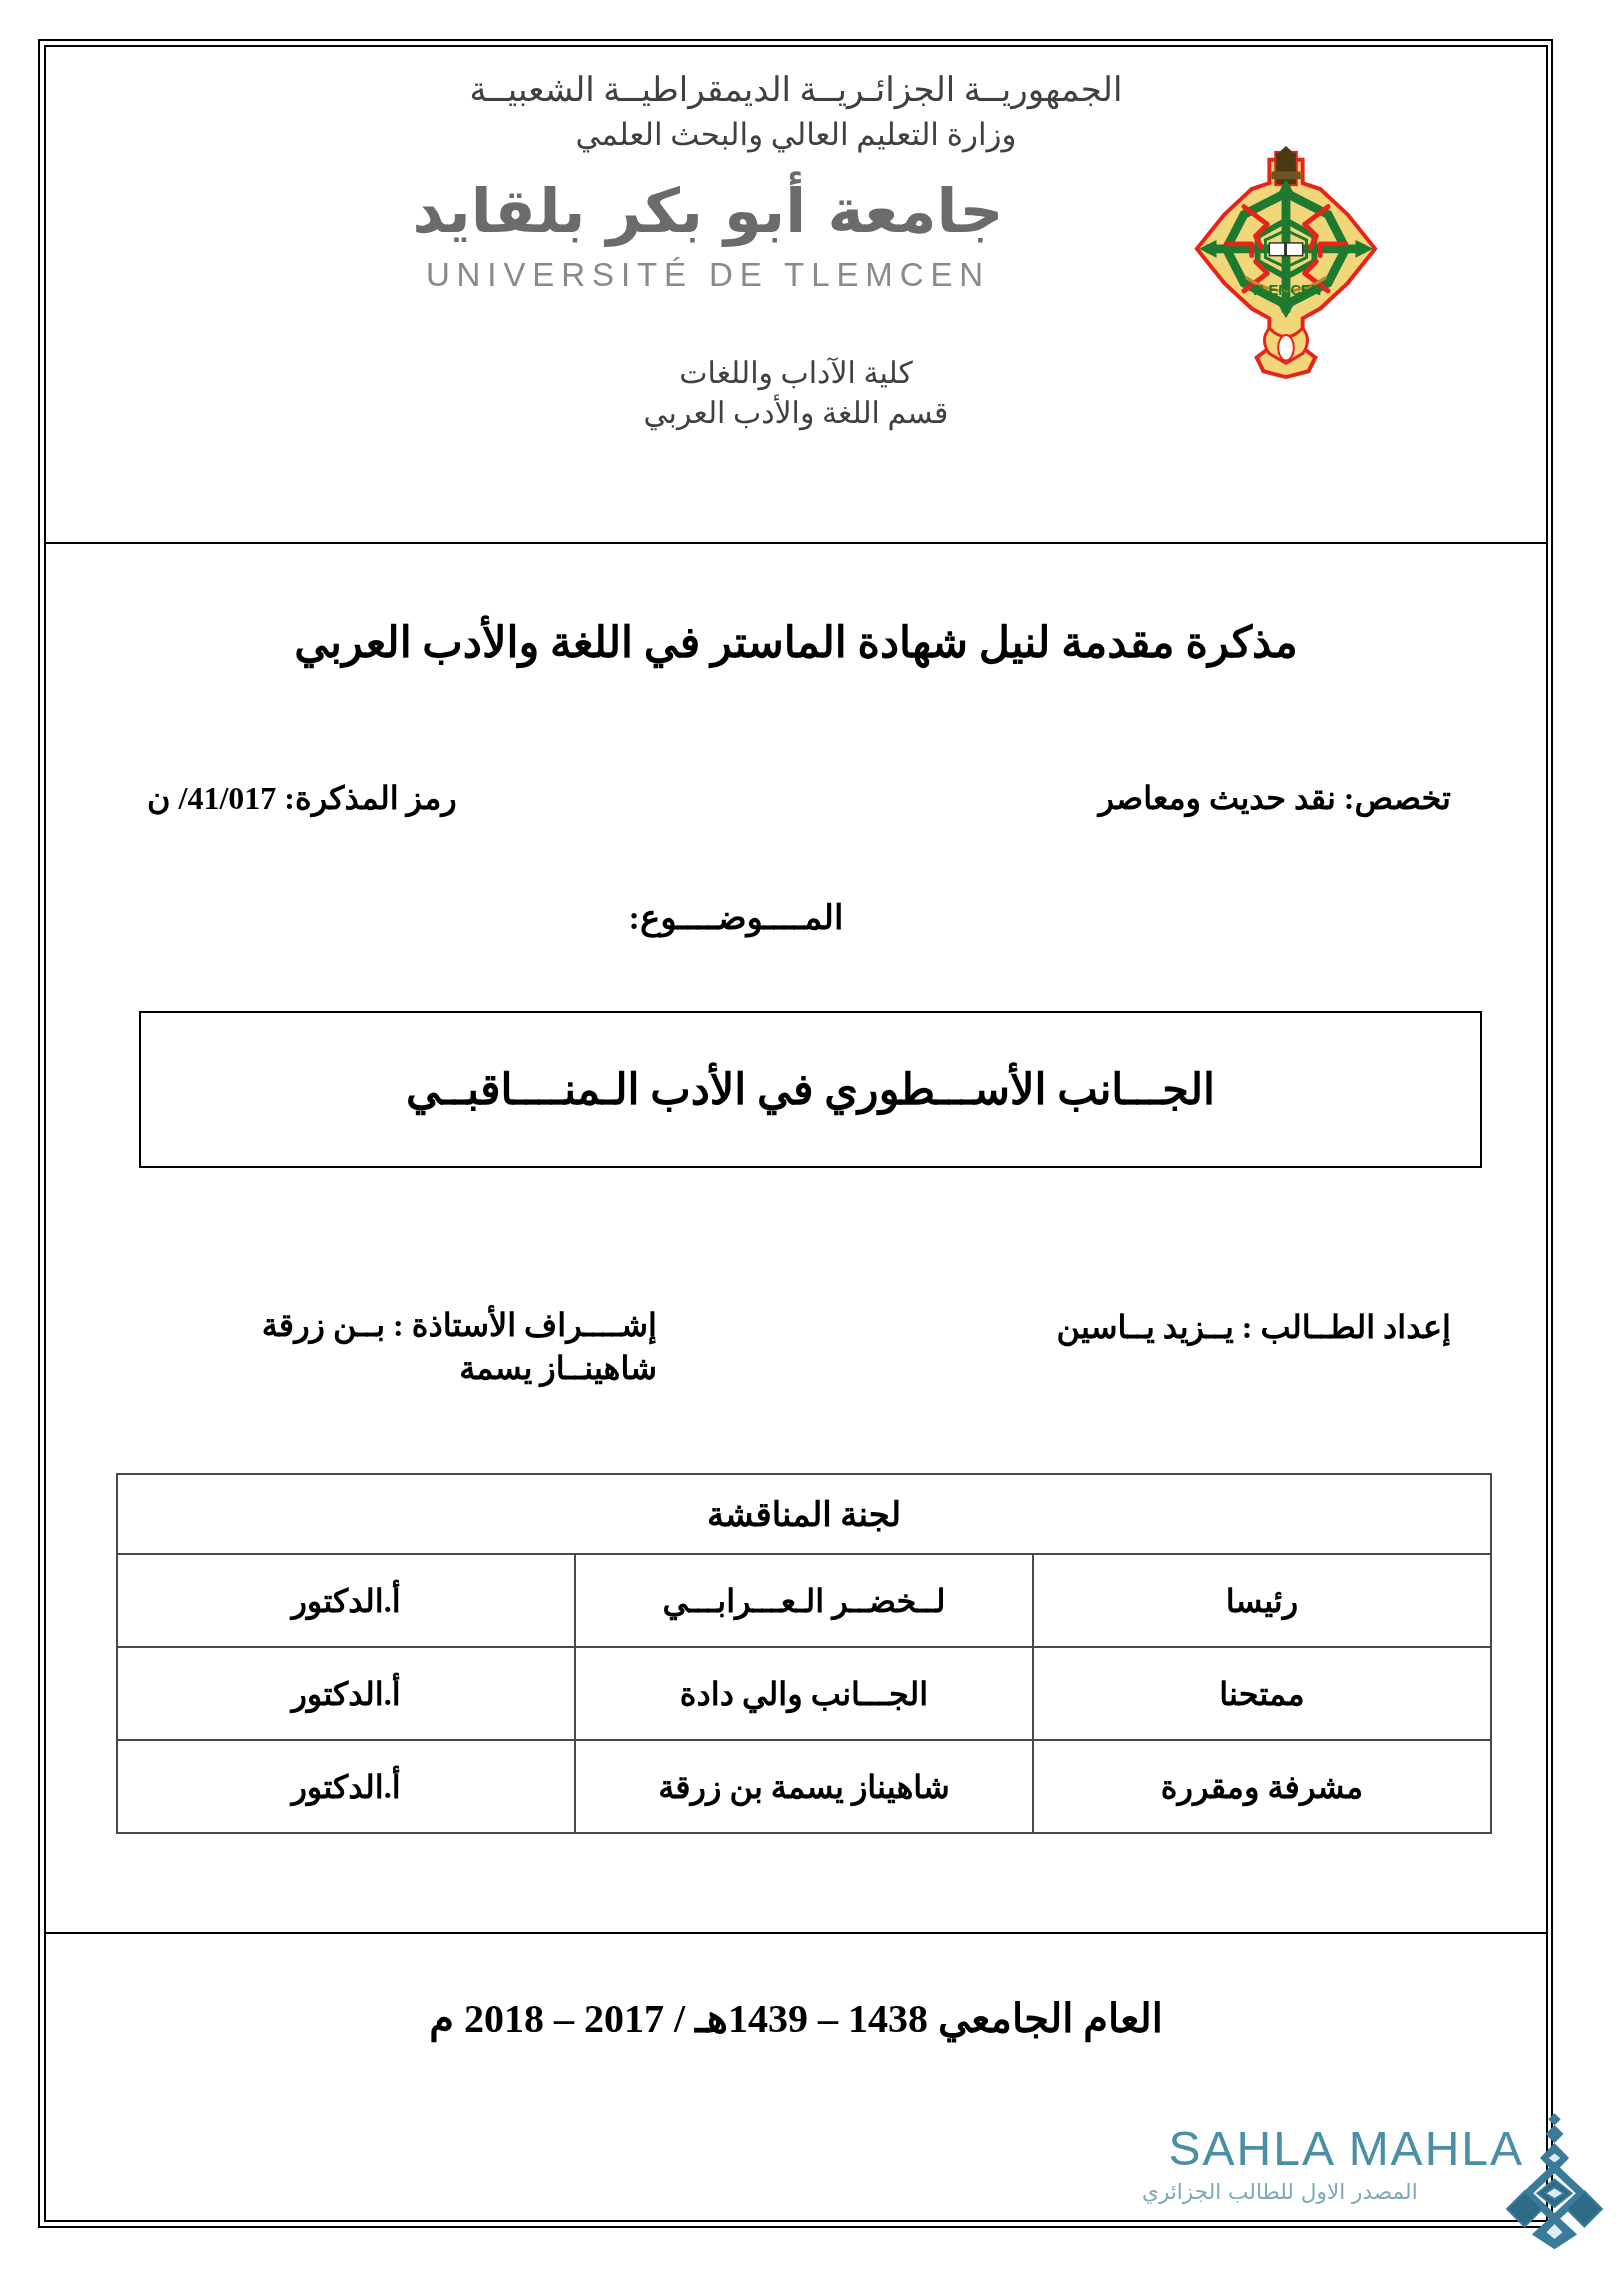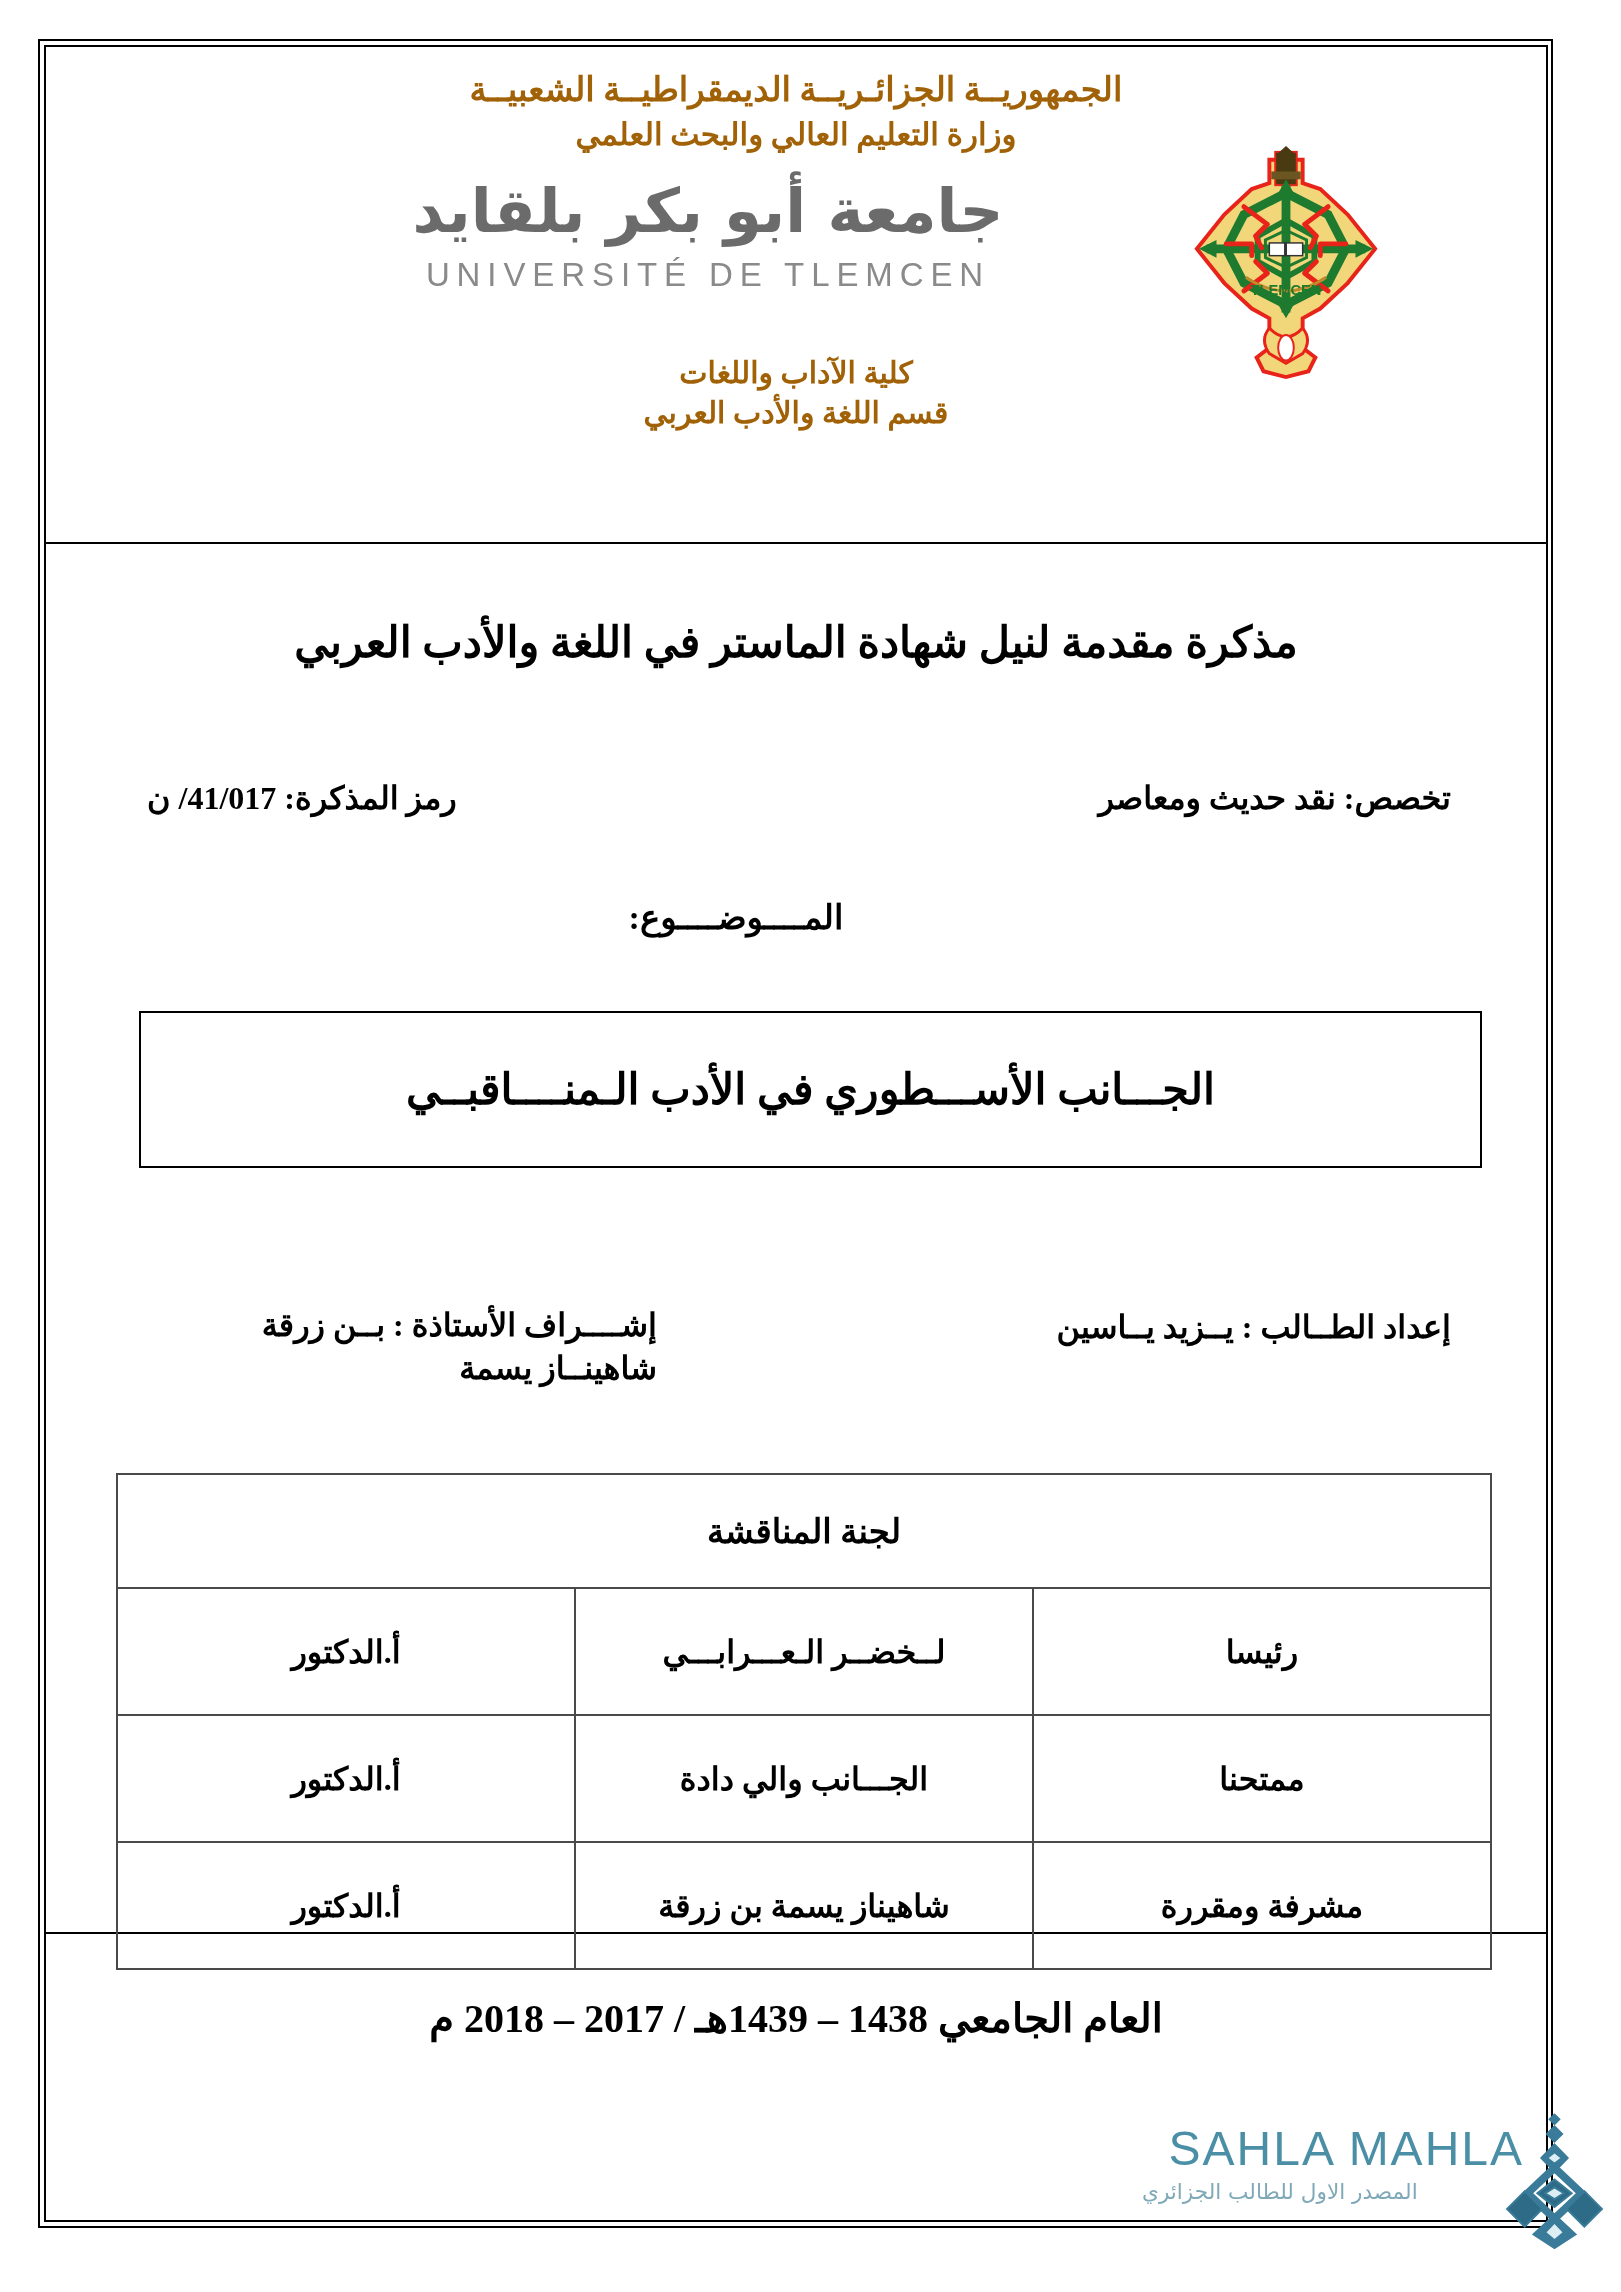--- a/index.html
+++ b/index.html
@@ -54,22 +54,22 @@
     position: absolute;
     left: 46px;
     top: 47px;
     width: 1500px;
     height: 495px;
   }
   .hdr-line {
     width: 100%;
     text-align: center;
     direction: rtl;
-    font-weight: bold;
-    color: #a16207;
+    font-weight: normal;
+    color: #404040;
     line-height: 1.22;
   }
   #republic-line {
     font-size: 34px;
     letter-spacing: 0px;
     margin-top: 21.6px;
   }
   #ministry-line {
     font-size: 31px;
     margin-top: 5.9px;
@@ -222,21 +222,21 @@
     border-collapse: collapse;
     direction: rtl;
     table-layout: fixed;
   }
   #jury-table td {
     border: 2px solid #4a4a4a;
     text-align: center;
     vertical-align: middle;
     color: #000;
     font-weight: bold;
-    padding: 17px;
+    padding: 0;
   }
   #jury-table td.jury-head {
     height: 78px;
     font-size: 34px;
   }
   #jury-table td.col-title { width: 216px; height: 91px; font-size: 32px; }
   #jury-table td.col-name  { width: 784px; font-size: 32px; }
   #jury-table td.col-role  { width: 376px; font-size: 32px; }
 
   

